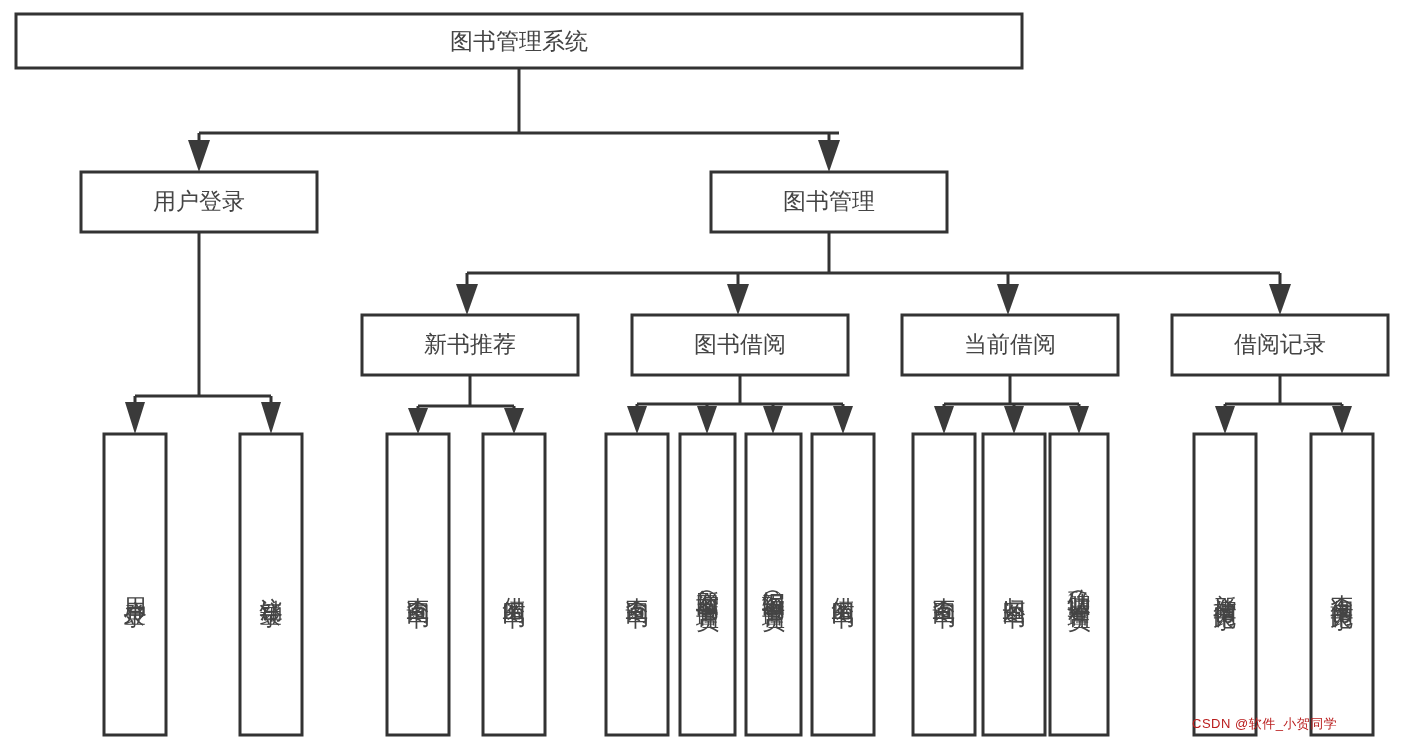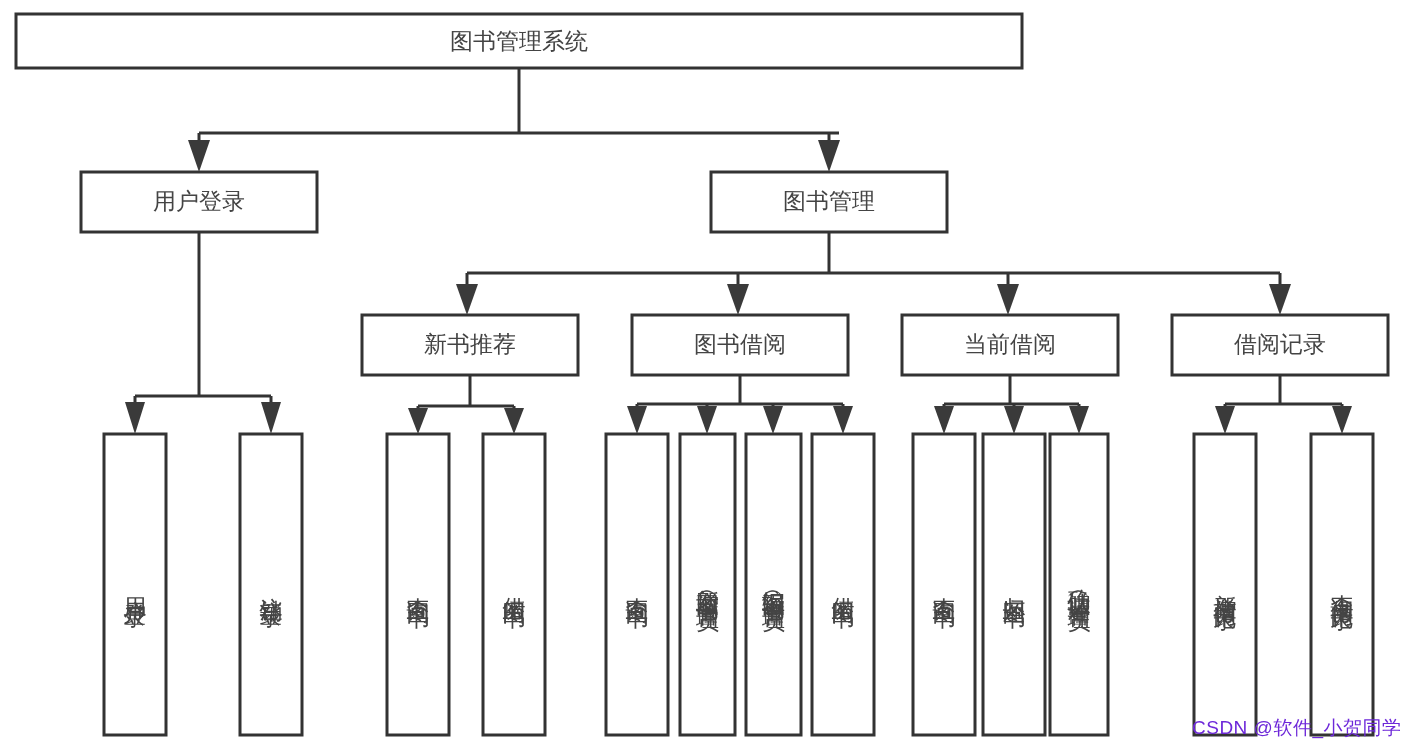--- a/index.html
+++ b/index.html
@@ -61,22 +61,22 @@
     display: flex;
     align-items: center;
     justify-content: center;
     text-align: center;
     pointer-events: none;
     white-space: nowrap;
   }
   .watermark {
     position: absolute;
     font-family: "Liberation Sans", "DejaVu Sans", sans-serif;
-    font-size: 19px;
-    color: #6d28d9;
+    font-size: 13px;
+    color: #b91c1c;
     letter-spacing: 0.5px;
     white-space: nowrap;
   }
 </style>
 </head>
 <body>
 
 <div id="diagram-root">
 
   <svg class="flow" viewBox="0 0 1405 747">

